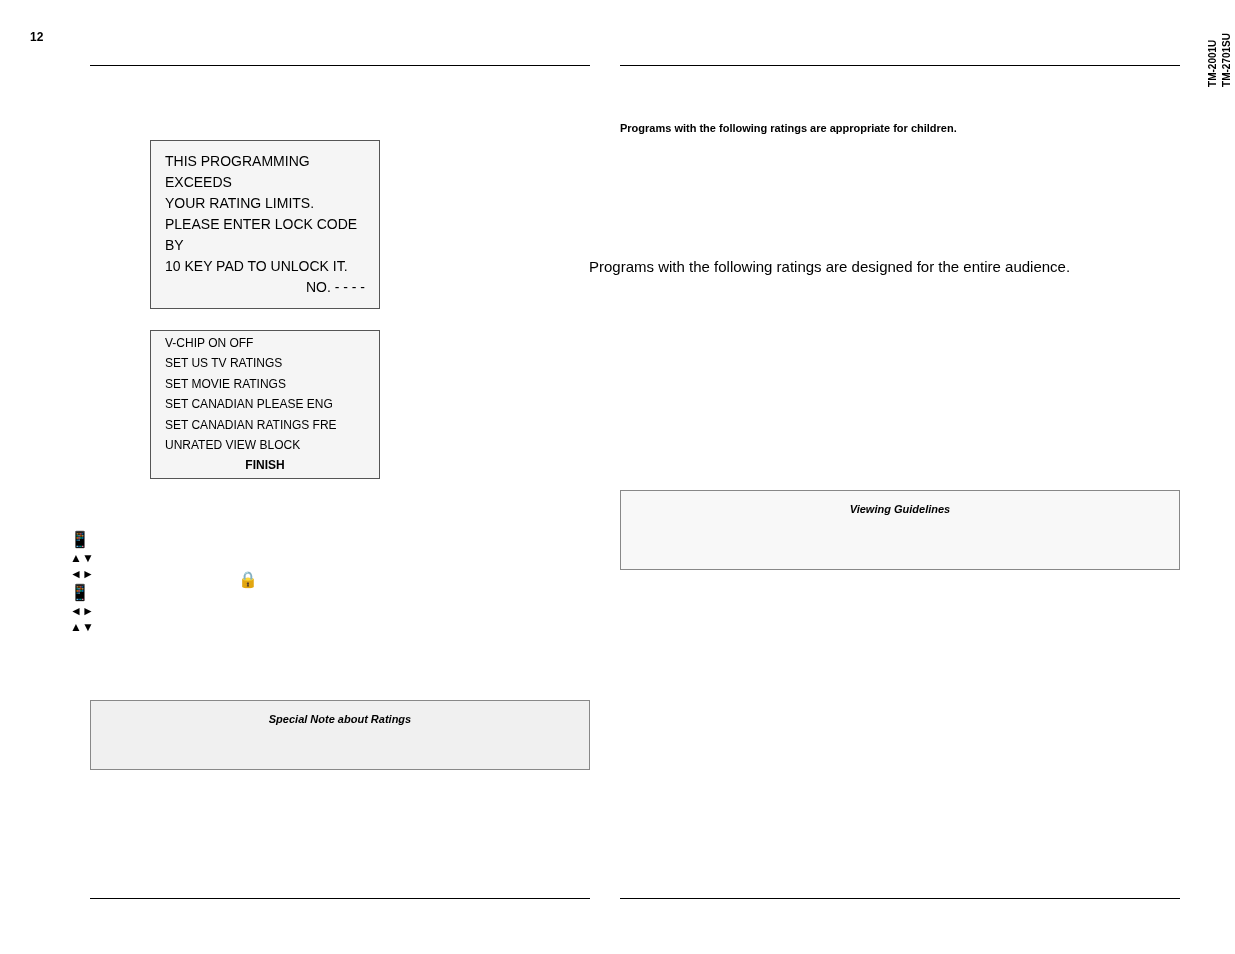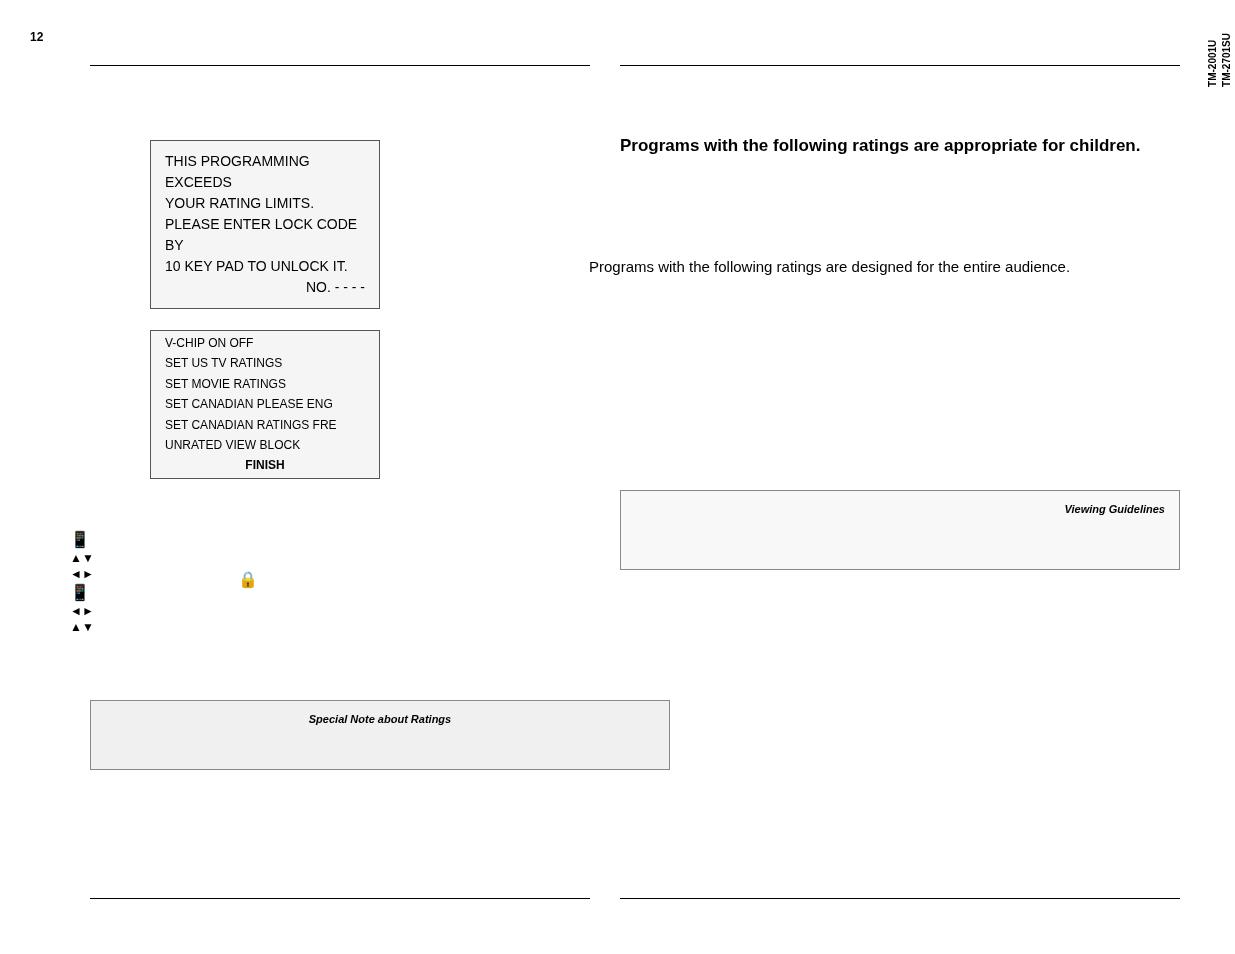--- a/index.html
+++ b/index.html
@@ -127,21 +127,21 @@
       top: 570px;
       left: 238px;
       font-size: 16px;
     }
 
     
     .special-note-box {
       position: absolute;
       top: 700px;
       left: 90px;
-      width: 580px;
+      width: 500px;
       border: 1px solid #888;
       padding: 12px 14px;
       background: #f0f0f0;
       min-height: 70px;
     }
     .special-note-title {
       font-style: italic;
       font-weight: bold;
       font-size: 11px;
       text-align: center;
@@ -157,23 +157,23 @@
       width: 560px;
     }
     .us-rating-title {
       font-style: italic;
       font-weight: bold;
       font-size: 11px;
       display: block;
     }
     .us-rating-subtitle {
       font-weight: bold;
-      font-size: 17px;
-      display: block;
-      margin-top: 16px;
+      font-size: 11px;
+      display: block;
+      margin-top: 2px;
     }
 
     
     .programs-audience {
       position: absolute;
       top: 258px;
       left: 589px;
       font-weight: normal;
       font-size: 15px;
     }
@@ -186,21 +186,21 @@
       width: 560px;
       border: 1px solid #888;
       padding: 12px 14px;
       background: #f8f8f8;
       min-height: 80px;
     }
     .viewing-guidelines-title {
       font-style: italic;
       font-weight: bold;
       font-size: 11px;
-      text-align: right;
+      text-align: center;
       display: block;
       margin-bottom: 6px;
     }
   </style>
 </head>
 <body>
 
 <div class="page-number">12</div>
 
 <div class="vertical-text-container">

